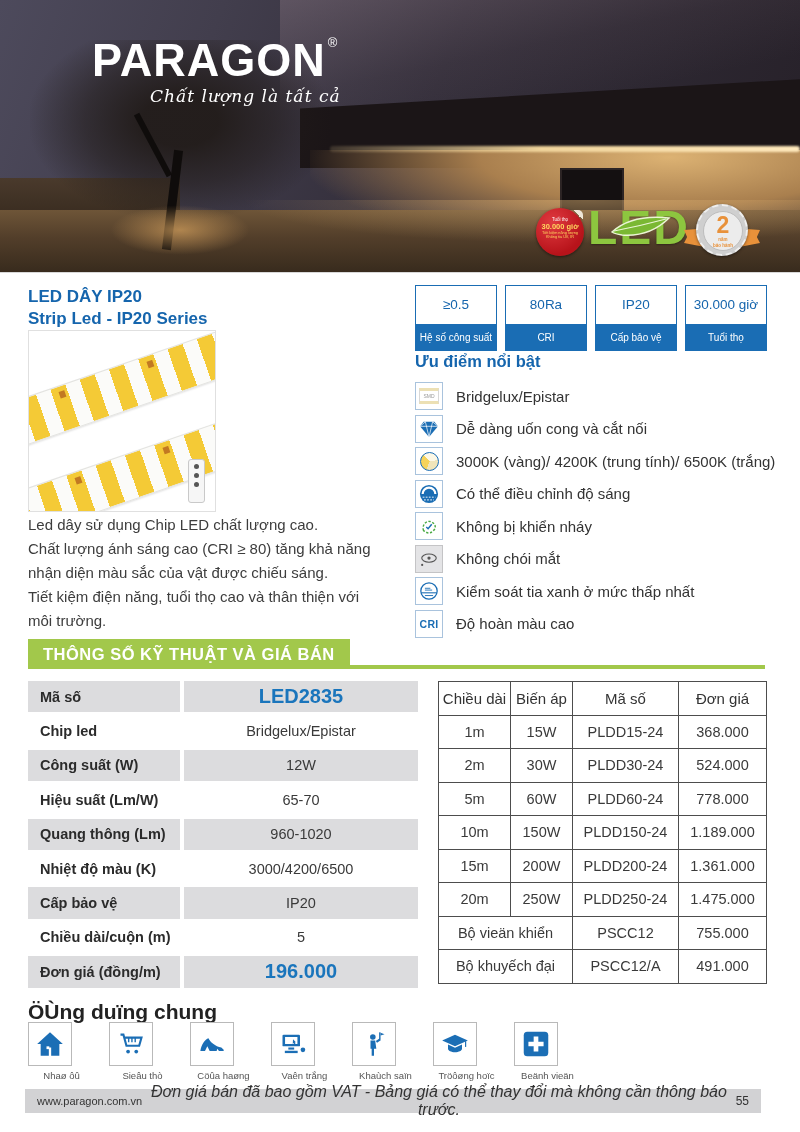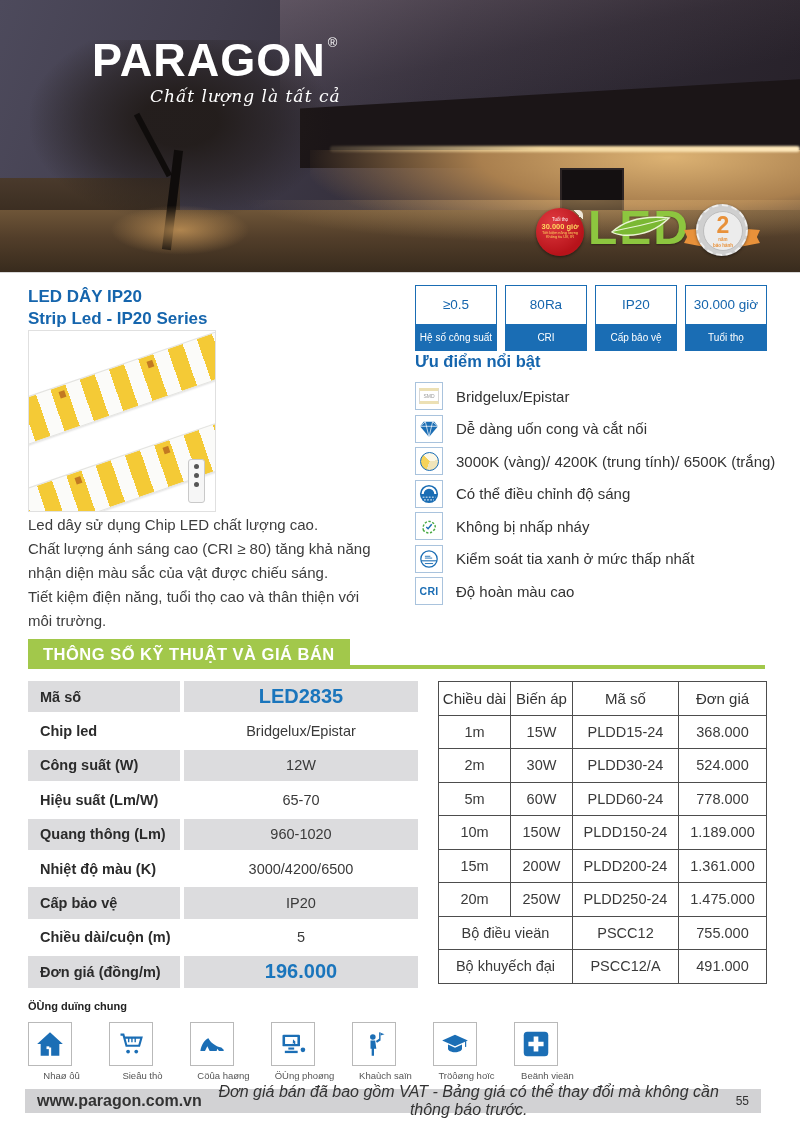--- a/index.html
+++ b/index.html
@@ -117,32 +117,32 @@
   .spec-value.hl{color:#1a75bc;font-weight:bold;font-size:20px;}
 
   
   .price-table{position:absolute;left:438px;top:681px;width:328px;border-collapse:collapse;
         table-layout:fixed;font-size:14.5px;color:#3a3a3a;}
   .price-table th,.price-table td{border:1.5px solid #4d4d4d;text-align:center;height:32.5px;
         padding:0 2px;font-weight:normal;overflow:hidden;}
   .price-table th{font-size:15px;color:#333;}
 
   
-  .apps-heading{position:absolute;left:28px;top:1000px;font-size:11px;font-weight:bold;color:#222;}
+  .apps-heading{position:absolute;left:28px;top:1000px;font-size:21px;font-weight:bold;color:#222;}
   .apps{position:absolute;left:28px;top:1022px;display:flex;gap:14px;}
   .app{position:relative;width:67px;}
   .app-box{width:44px;height:44px;border:1.5px solid #b9b9b9;background:#fff;box-sizing:border-box;
         display:flex;align-items:center;justify-content:center;}
   .app-label{position:absolute;top:48px;left:50%;transform:translateX(-50%);white-space:nowrap;
         font-size:9.5px;color:#555;}
 
   
   .footer{position:absolute;left:25px;top:1089px;width:736px;height:24px;background:#d2d2d4;
         display:flex;align-items:center;padding:0 12px;box-sizing:border-box;}
-  .footer-site{font-size:16px;color:#333;font-weight:bold;}
+  .footer-site{font-size:11px;color:#333;}
   .footer-note{flex:1;text-align:center;font-size:16px;font-style:italic;color:#333;}
   .footer-page{font-size:12px;color:#333;}
 </style>
 </head>
 <body>
 
 <div class="page">
 
   <div class="hero">
     <div class="sky-streak"></div>
@@ -263,21 +263,31 @@
       </div>
       <span class="feat-text">Có thể điều chỉnh độ sáng</span>
     </div>
     <div class="feat-row">
       <div class="feat-icon">
         <svg width="20" height="20" viewBox="0 0 22 22" fill="none">
             <path d="M5 16C3 11 7 5 12 6s8 6 4 10-7 3-11 0z" stroke="#49a942" stroke-width="1.6" stroke-dasharray="2.5 1.8"></path>
             <path d="M8 12l2 2 4-5" stroke="#1a6db4" stroke-width="1.6"></path>
           </svg>
       </div>
-      <span class="feat-text">Không bị nhấp nháy</span>
+      <span class="feat-text">Không bị khiển nháy</span>
+    </div>
+    <div class="feat-row">
+      <div class="feat-icon gray">
+        <svg width="20" height="20" viewBox="0 0 22 22" fill="none">
+            <ellipse cx="11" cy="10" rx="8" ry="4.5" stroke="#555" stroke-width="1.2"></ellipse>
+            <circle cx="11" cy="10" r="1.8" fill="#555"></circle>
+            <circle cx="3.5" cy="17.5" r="1.2" fill="#555"></circle>
+          </svg>
+      </div>
+      <span class="feat-text">Không chói mắt</span>
     </div>
     <div class="feat-row">
       <div class="feat-icon">
         <svg width="20" height="20" viewBox="0 0 22 22" fill="none" stroke="#1a6db4">
             <circle cx="11" cy="11" r="9" stroke-width="1.4"></circle>
             <path d="M2.5 13h17" stroke-width="1.2"></path>
             <path d="M6.5 8h6M6.5 10h8M6.5 16h9" stroke-width="1"></path>
           </svg>
       </div>
       <span class="feat-text">Kiểm soát tia xanh ở mức thấp nhất</span>
@@ -376,21 +386,21 @@
           <td>PLDD200-24</td>
           <td>1.361.000</td>
     </tr>
     <tr>
       <td>20m</td>
           <td>250W</td>
           <td>PLDD250-24</td>
           <td>1.475.000</td>
     </tr>
     <tr>
-      <td colspan="2">Bộ điều vieän</td>
+      <td colspan="2">Bộ vieän khiển</td>
       <td>PSCC12</td>
       <td>755.000</td>
     </tr>
     <tr>
       <td colspan="2">Bộ khuyếch đại</td>
       <td>PSCC12/A</td>
       <td>491.000</td>
     </tr>
   </tbody>
     </table>
@@ -429,21 +439,21 @@
       <div class="app-box">
         <svg width="28" height="28" viewBox="0 0 24 24" fill="#1b6eb5">
             <rect x="3" y="4" width="15" height="10" rx="1"></rect>
             <rect x="5.2" y="6" width="10.6" height="6" fill="#fff"></rect>
             <path d="M12 8l2.5 2.5-1 .3.8 1.4-.9.5-.8-1.5-.8.8z"></path>
             <rect x="8" y="15" width="5" height="1.8"></rect>
             <rect x="5" y="17.8" width="11" height="2"></rect>
             <circle cx="20.5" cy="17" r="2"></circle>
           </svg>
       </div>
-      <div class="app-label">ÖÙng phoøng</div>
+      <div class="app-label">Vaên trắng</div>
     </div>
     <div class="app">
       <div class="app-box">
         <svg width="28" height="28" viewBox="0 0 24 24" fill="#1b6eb5">
             <circle cx="11" cy="6" r="2.4"></circle>
             <path d="M9 9h4l1 7h-2v6h-2v-6H9z"></path>
             <path d="M13.5 9.5 17 7l.8 1.8-3.2 2.2z"></path>
             <rect x="16.4" y="2" width="1.2" height="6"></rect>
             <path d="M17.6 2.4 21 3.6l-3.4 1.2z"></path>
           </svg>

